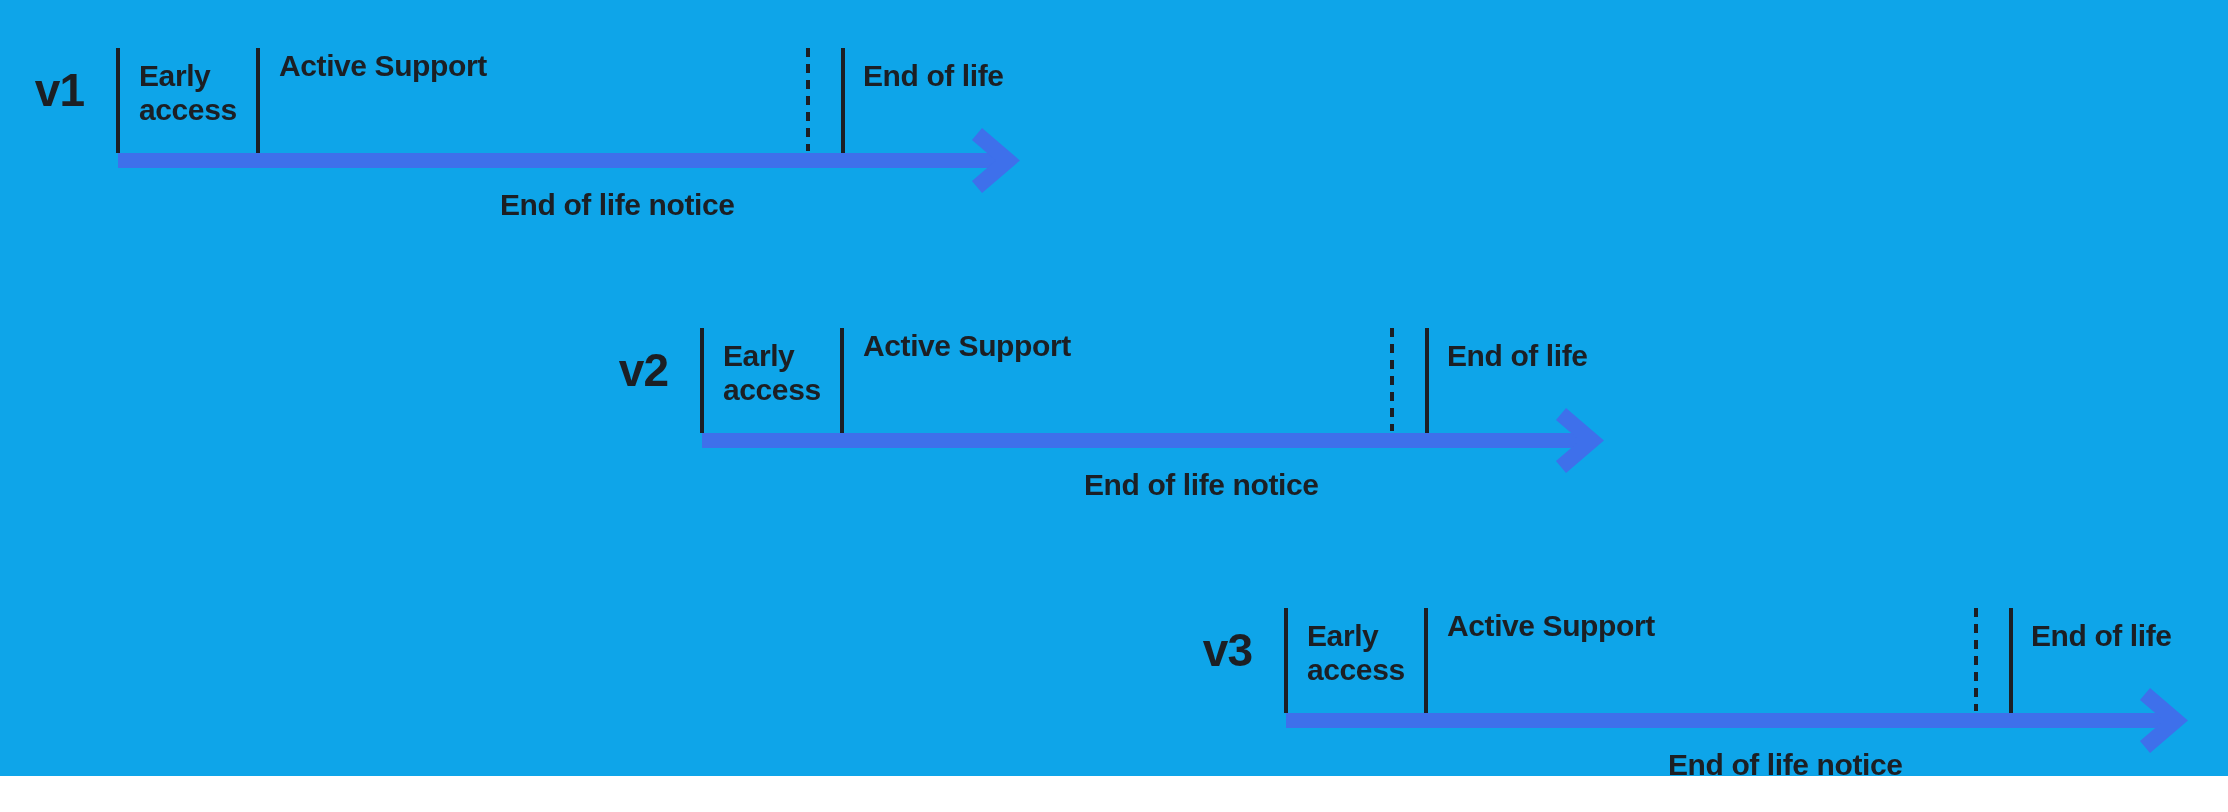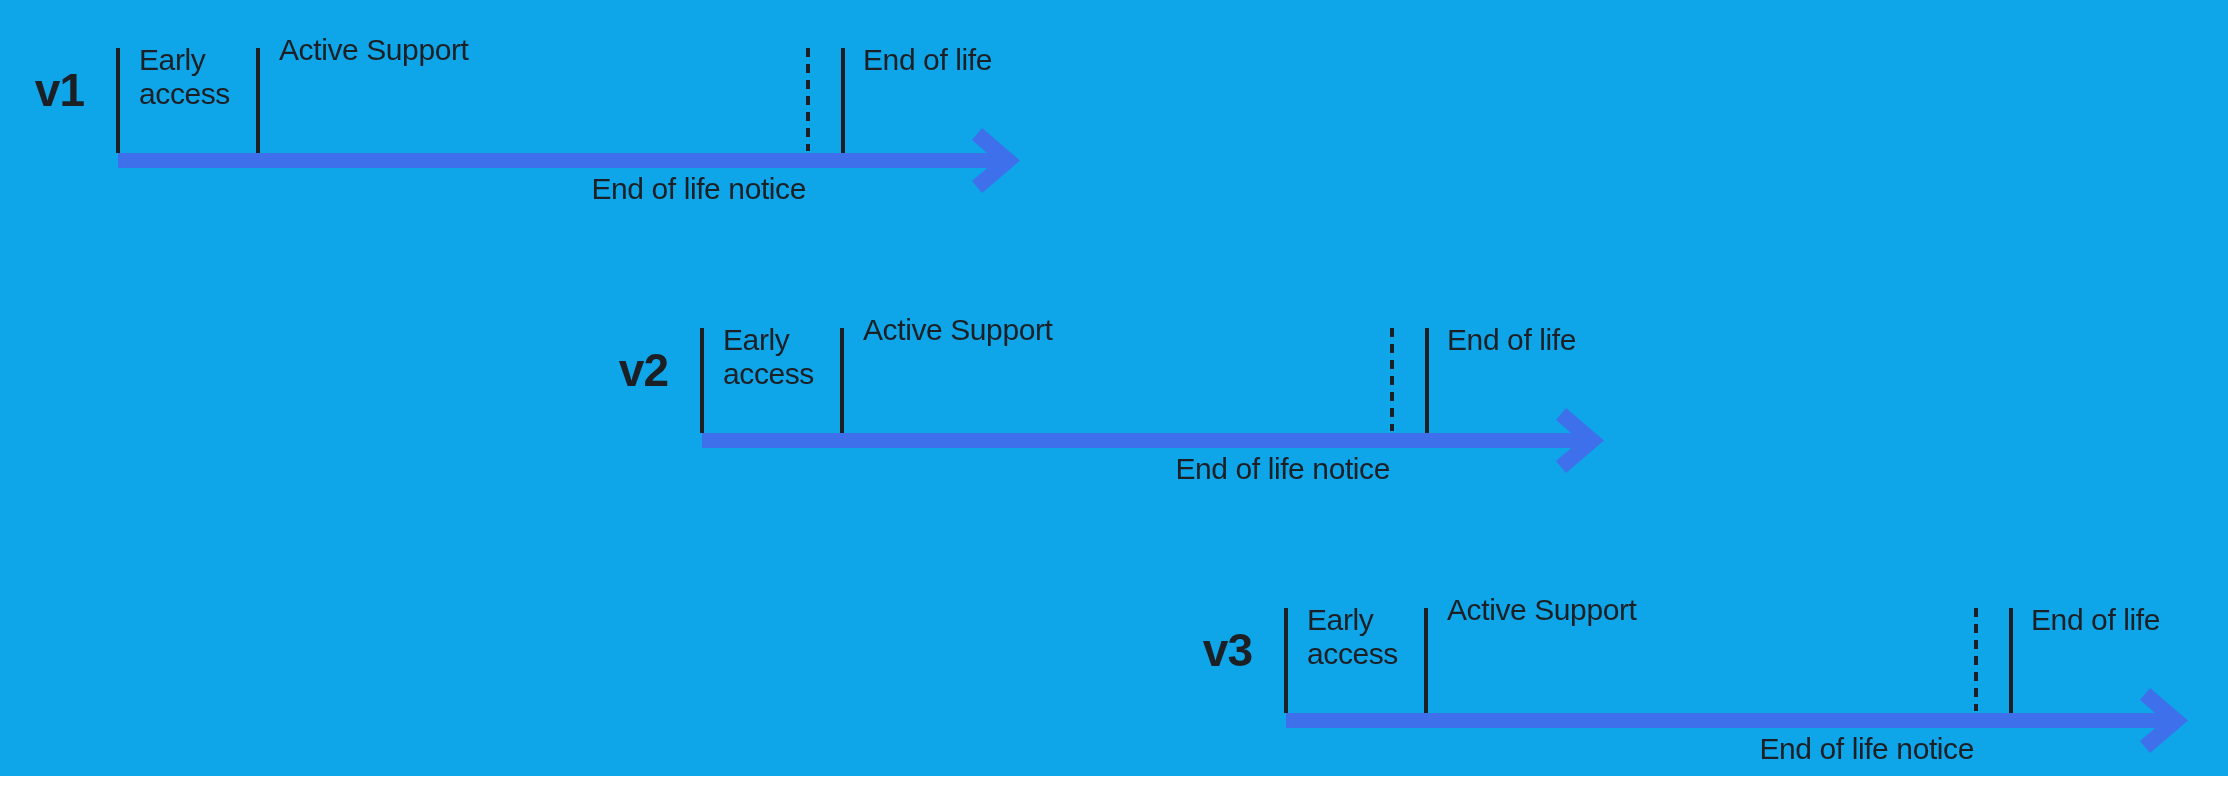--- a/index.html
+++ b/index.html
@@ -63,33 +63,33 @@
     stroke: var(--timeline);
     stroke-width: 15.5;
     fill: none;
     stroke-linejoin: miter;
     stroke-linecap: butt;
   }
   .phase-label {
     position: absolute;
     font-size: 30px;
     line-height: 34px;
-    font-weight: 400;
+    font-weight: 700;
     color: var(--ink);
     letter-spacing: -0.4px;
     white-space: pre-line;
+    margin-top: 16px;
   }
   .label-early  { left: 139px; top: 43px; width: 110px; }
   .label-active { left: 279px; top: 33px; width: 500px; }
   .label-eol    { left: 863px; top: 43px; width: 240px; }
   .label-notice {
     left: 500px;
     top: 172px;
     width: 306px;
-    text-align: right;
   }
 </style>
 </head>
 <body>
 
 <div class="canvas">
 
   <div class="timeline-row" id="row1">
     <div class="version-label">v1</div>
     <svg class="timeline-svg" viewBox="0 0 1100 220">

